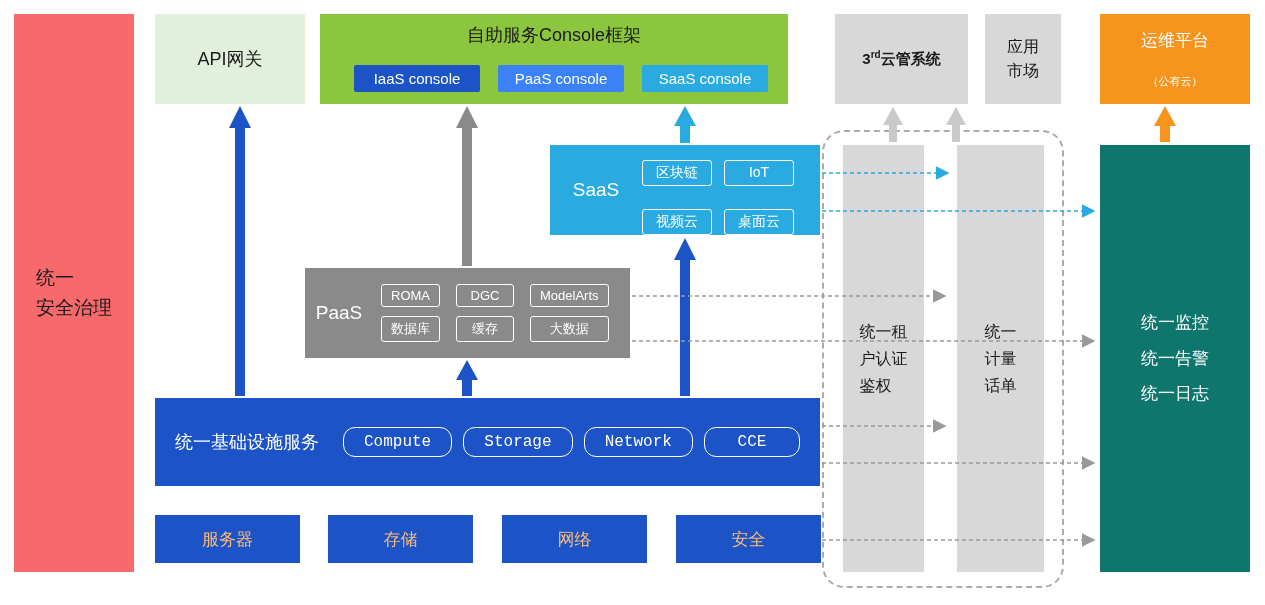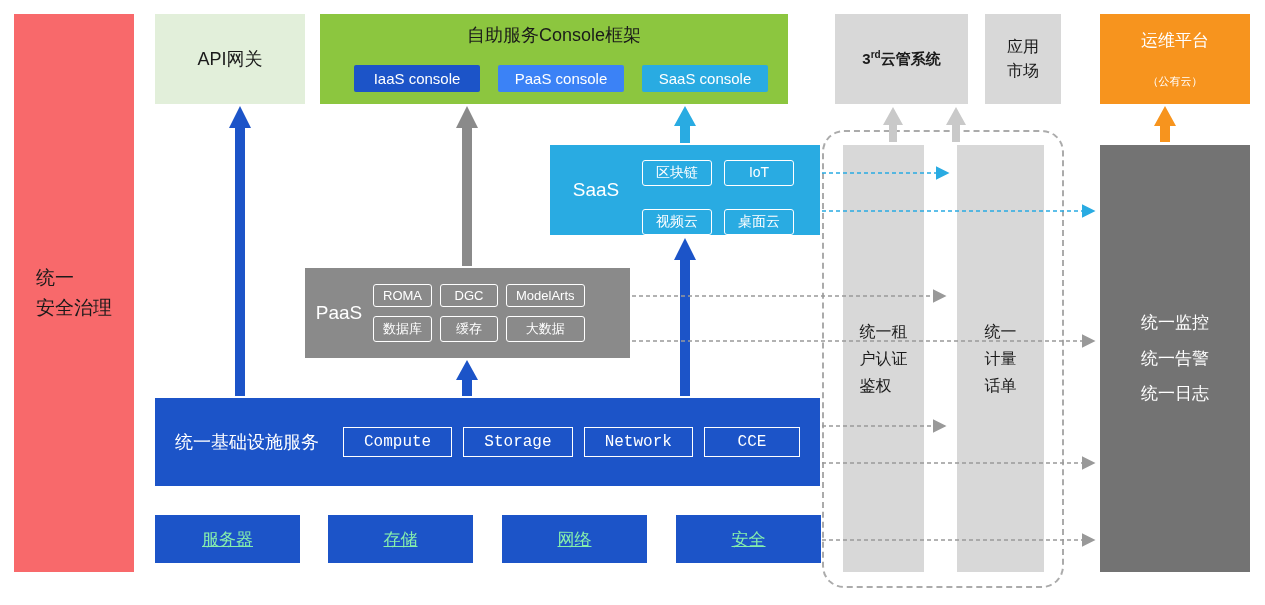--- a/index.html
+++ b/index.html
@@ -39,40 +39,40 @@
   .saas-box { left: 550px; top: 145px; width: 270px; height: 90px; background: #29ABE2; justify-content: flex-start; }
   .saas-label { width: 92px; text-align: center; color: #ffffff; font-size: 19px; }
   .saas-chips { display: grid; grid-template-columns: auto auto; gap: 9px 12px; }
   .chip-outline { border: 1px solid #ffffff; border-radius: 3px; color: #ffffff; text-align: center; }
   .saas-chip { font-size: 14px; padding: 3px 13px; min-width: 62px; margin-top: 14px; }
 
   
   .paas-box { left: 305px; top: 268px; width: 325px; height: 90px; background: #8A8A8A; justify-content: flex-start; }
   .paas-label { width: 68px; text-align: center; color: #ffffff; font-size: 19px; }
   .paas-chips { display: grid; grid-template-columns: auto auto auto; gap: 9px 8px; margin-right: 8px; }
-  .paas-chip { font-size: 13px; padding: 3px 9px; min-width: 58px; }
+  .paas-chip { font-size: 13px; padding: 3px 9px; min-width: 58px; margin-left: 8px; }
 
   
   .iaas-box { left: 155px; top: 398px; width: 665px; height: 88px; background: #1C54C8; justify-content: flex-start; padding: 0 20px; gap: 24px; font-family: Liberation Mono, monospace; }
   .iaas-label { color: #ffffff; font-size: 18px; white-space: nowrap; }
   .iaas-chips { flex: 1; display: flex; justify-content: space-between; align-items: center; }
-  .iaas-chip { font-size: 16px; padding: 5px 20px; min-width: 96px; border-radius: 0; }
+  .iaas-chip { font-size: 16px; padding: 5px 20px; min-width: 96px; border-radius: 12px; }
 
   
-  .infra-box { top: 515px; width: 145px; height: 48px; background: #1C54C8; color: #86efac; font-size: 17px; text-decoration: underline; }
+  .infra-box { top: 515px; width: 145px; height: 48px; background: #1C54C8; color: #fdba74; font-size: 17px; }
   .infra-0 { left: 155px; }
   .infra-1 { left: 328px; }
   .infra-2 { left: 502px; }
   .infra-3 { left: 676px; }
 
   
   .dashed-container { left: 822px; top: 130px; width: 242px; height: 458px; border: 2px dashed #ABABAB; border-radius: 22px; background: transparent; }
   .auth-bar { left: 843px; top: 145px; width: 81px; height: 427px; background: #D8D8D8; color: #1a1a1a; font-size: 16px; line-height: 1.7; }
   .billing-bar { left: 957px; top: 145px; width: 87px; height: 427px; background: #D8D8D8; color: #1a1a1a; font-size: 16px; line-height: 1.7; }
-  .monitor-bar { left: 1100px; top: 145px; width: 150px; height: 427px; background: #737373; color: #ffffff; font-size: 17px; line-height: 2.1; }
+  .monitor-bar { left: 1100px; top: 145px; width: 150px; height: 427px; background: #0f766e; color: #ffffff; font-size: 17px; line-height: 2.1; }
 
   .arrows { position: absolute; left: 0; top: 0; width: 1265px; height: 605px; pointer-events: none; }
 </style>
 </head>
 <body>
 
 <div class="canvas">
 
   <div class="box security-bar">
     <span class="prelines">统一

